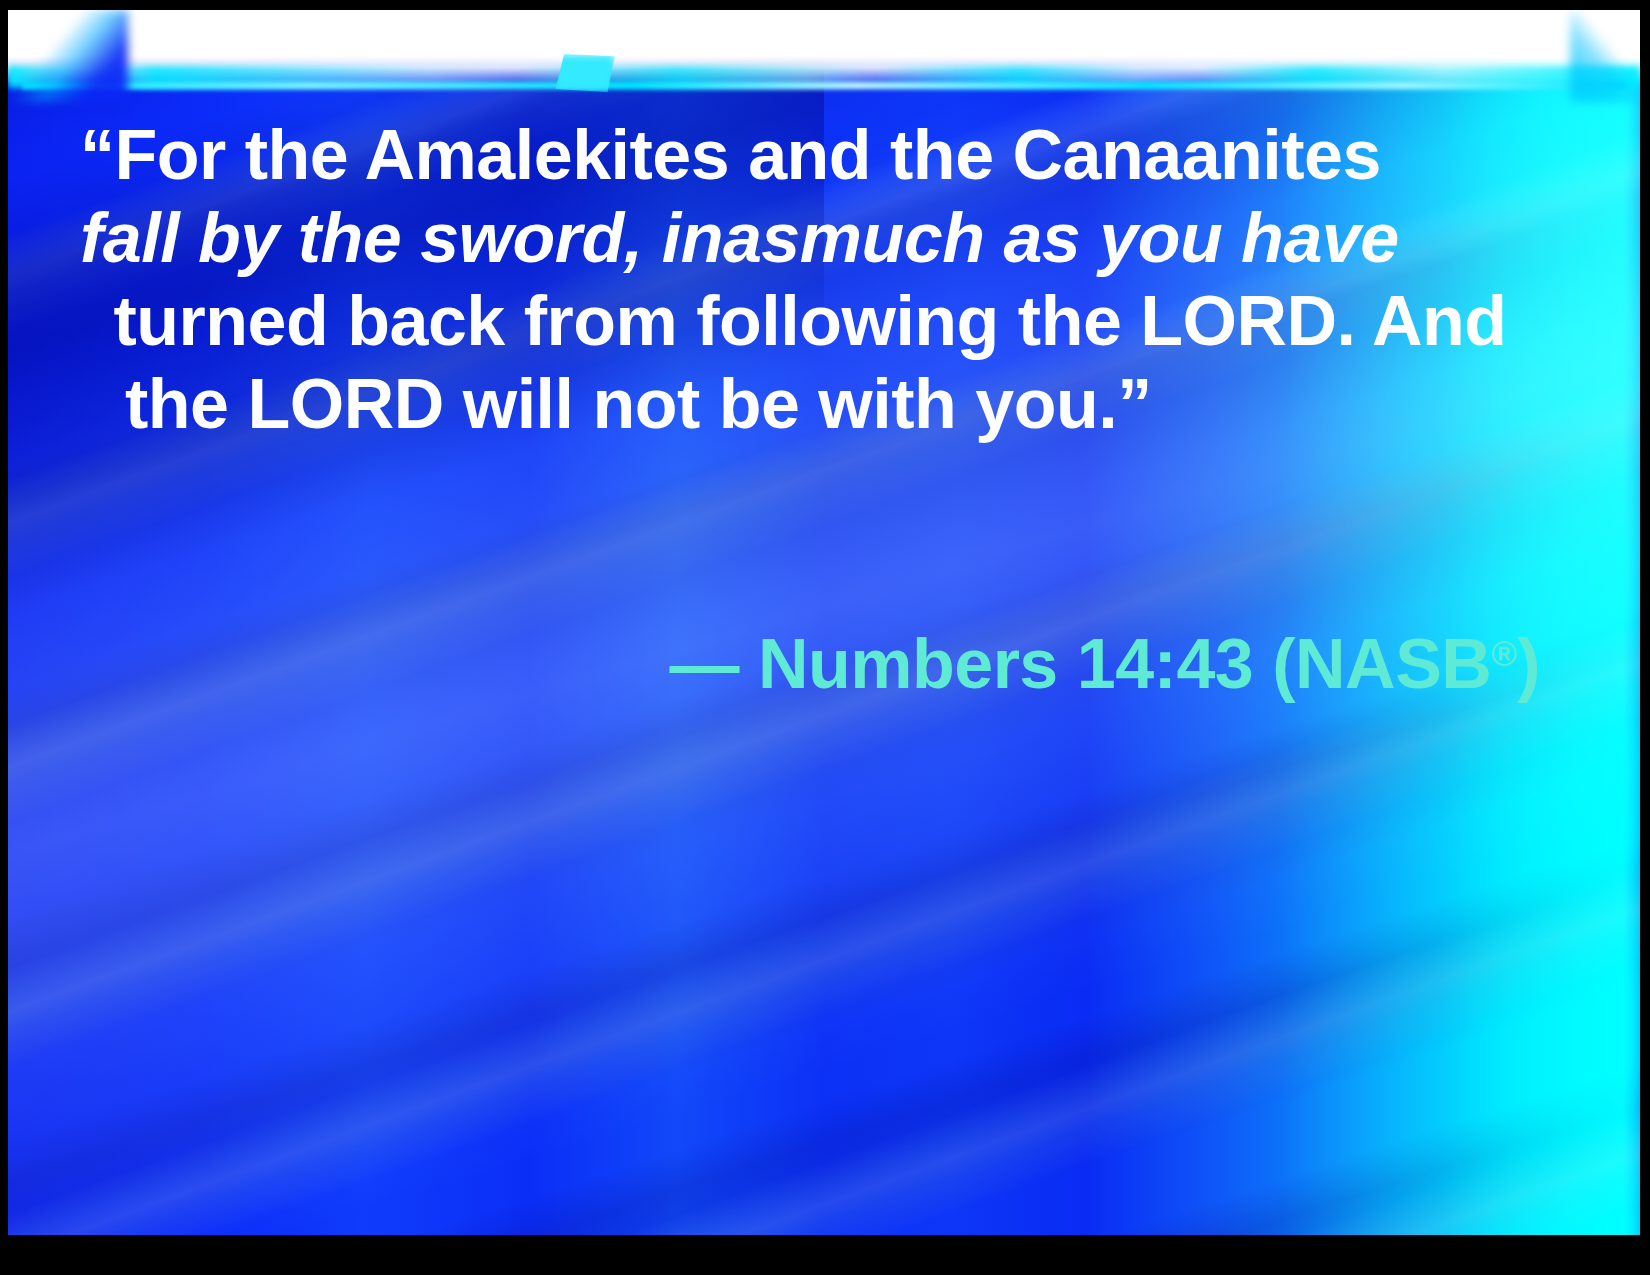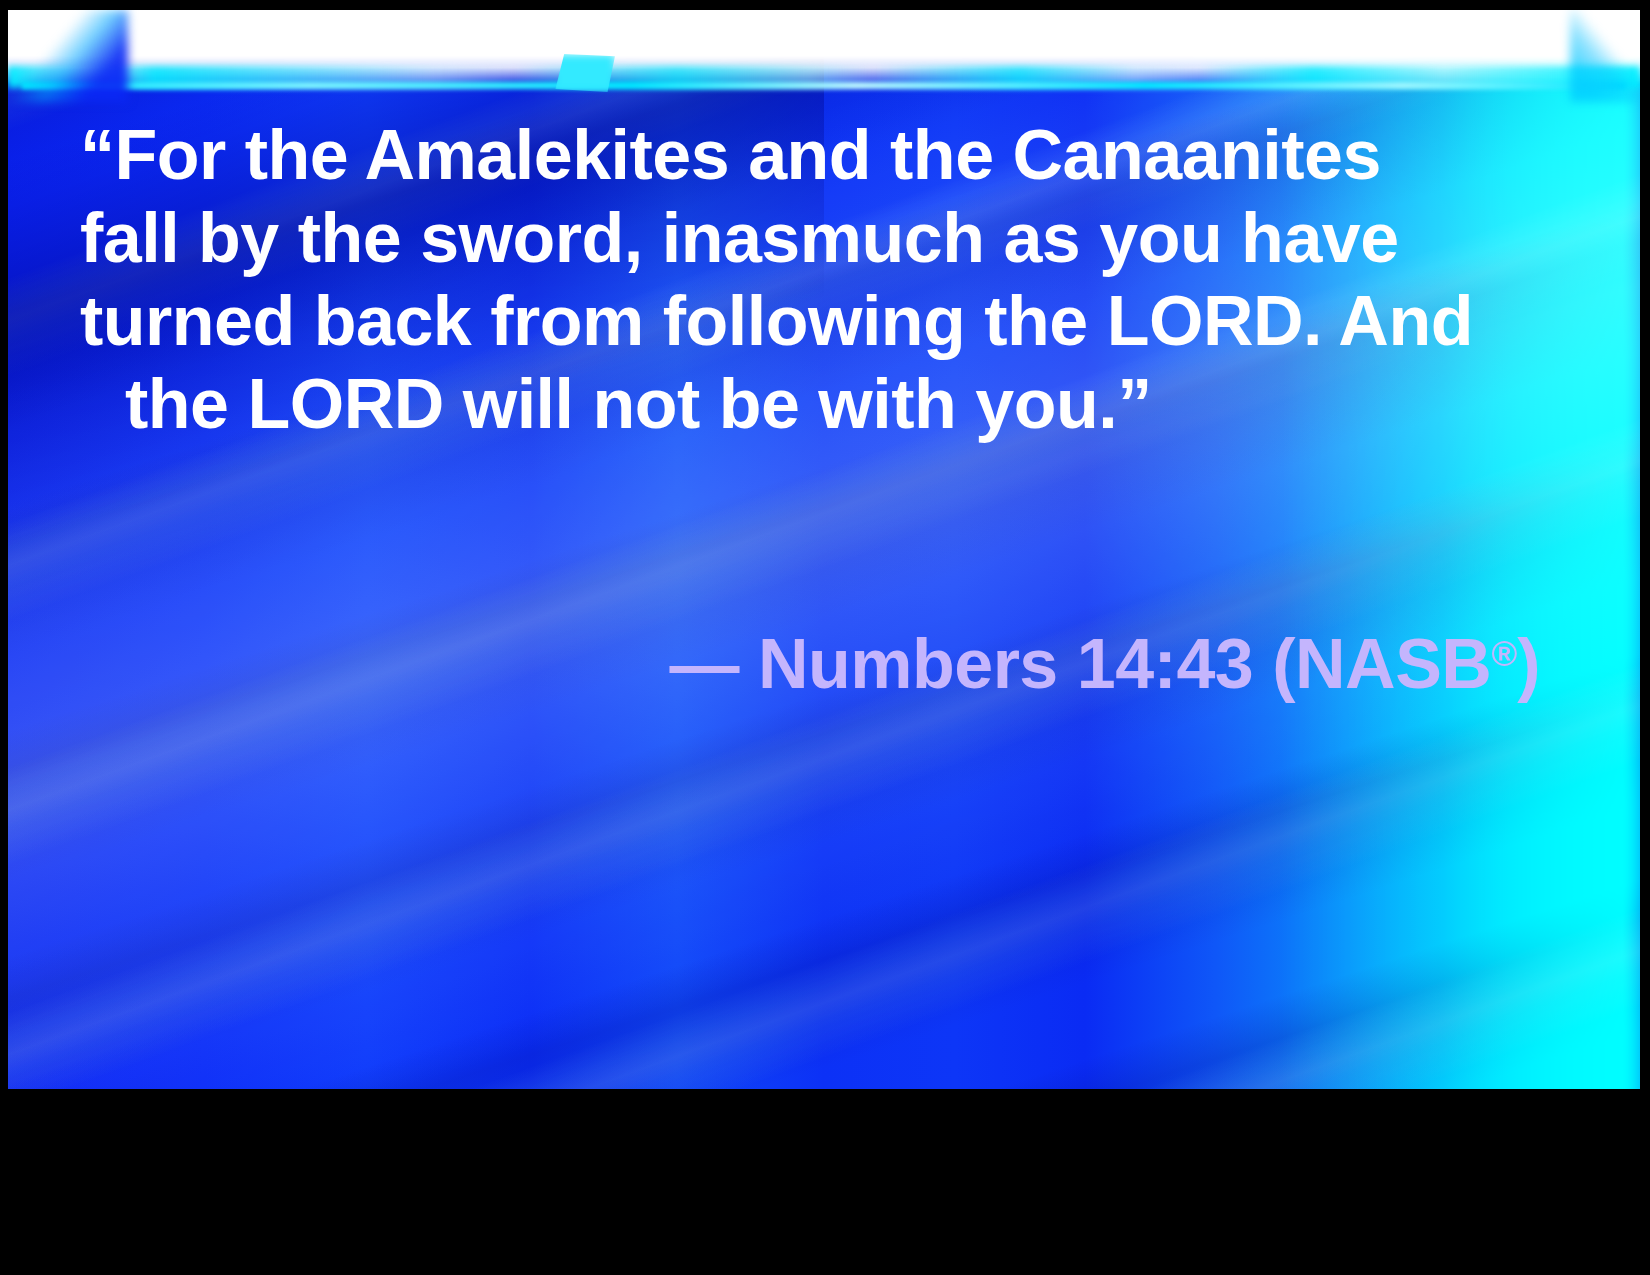--- a/index.html
+++ b/index.html
@@ -7,21 +7,21 @@
   body{width:1650px;height:1275px;overflow:hidden;
        font-family:"Liberation Sans","DejaVu Sans",sans-serif;}
 
   
   #slide{position:relative;width:1650px;height:1275px;background:#000;overflow:hidden;}
 
   
   #panel{
     position:absolute;
     left:8px; top:10px; right:10px; bottom:40px;
-    width:1632px; height:1079px;
+    width:1632px; height:1225px;
     overflow:hidden;
     background:#0A28F5;
   }
 
   
   .bg-base{
     position:absolute; inset:0;
     background:linear-gradient(90deg,
         #0a22f2 0%,
         #0b2bf8 12%,
@@ -177,21 +177,21 @@
     text-rendering:optimizeLegibility;
   }
   #citation{
     position:absolute;
     left:72px; top:104px; width:1460px;
     z-index:5;
     text-align:right;
     pointer-events:none;
   }
   .cite-line{
-    color:#c4b5fd;
+    color:#5eead4;
     font-family:"Liberation Sans","DejaVu Sans",sans-serif;
     font-weight:bold;
     font-size:70px;
     line-height:83px;
     letter-spacing:-0.5px;
     white-space:nowrap;
     display:inline-block;
     transform:scaleX(0.895);
     transform-origin:right center;
     margin-top:498px;
@@ -222,22 +222,22 @@
       <div class="white-slab"></div>
       <div class="cyan-line"></div>
       <div class="cyan-edge"></div>
       <div class="cyan-blob"></div>
       <div class="corner-l"></div>
       <div class="corner-r"></div>
     </div>
 
     <div id="verse-block">
       <div class="verse-line" style="transform: scaleX(1);">“For the Amalekites and the Canaanites</div>
-      <div class="verse-line" style="transform: scaleX(1);">fall by the sword, inasmuch as you have</div>
-      <div class="verse-line" style="transform: scaleX(1);">turned back from following the LORD. And</div>
+      <div class="verse-line" style="transform: scaleX(1); font-style: italic;">fall by the sword, inasmuch as you have</div>
+      <div class="verse-line" style="transform: scaleX(1); text-align: center;">turned back from following the LORD. And</div>
       <div class="verse-line" style="transform: scaleX(1); margin-left: 45px;">the LORD will not be with you.”</div>
     </div>
 
     <div id="citation">
       <div class="cite-line" style="transform: scaleX(1);">
         <span>— Numbers 14:43 (NASB</span><sup>®</sup><span>)</span>
       </div>
     </div>
 
   </div>

